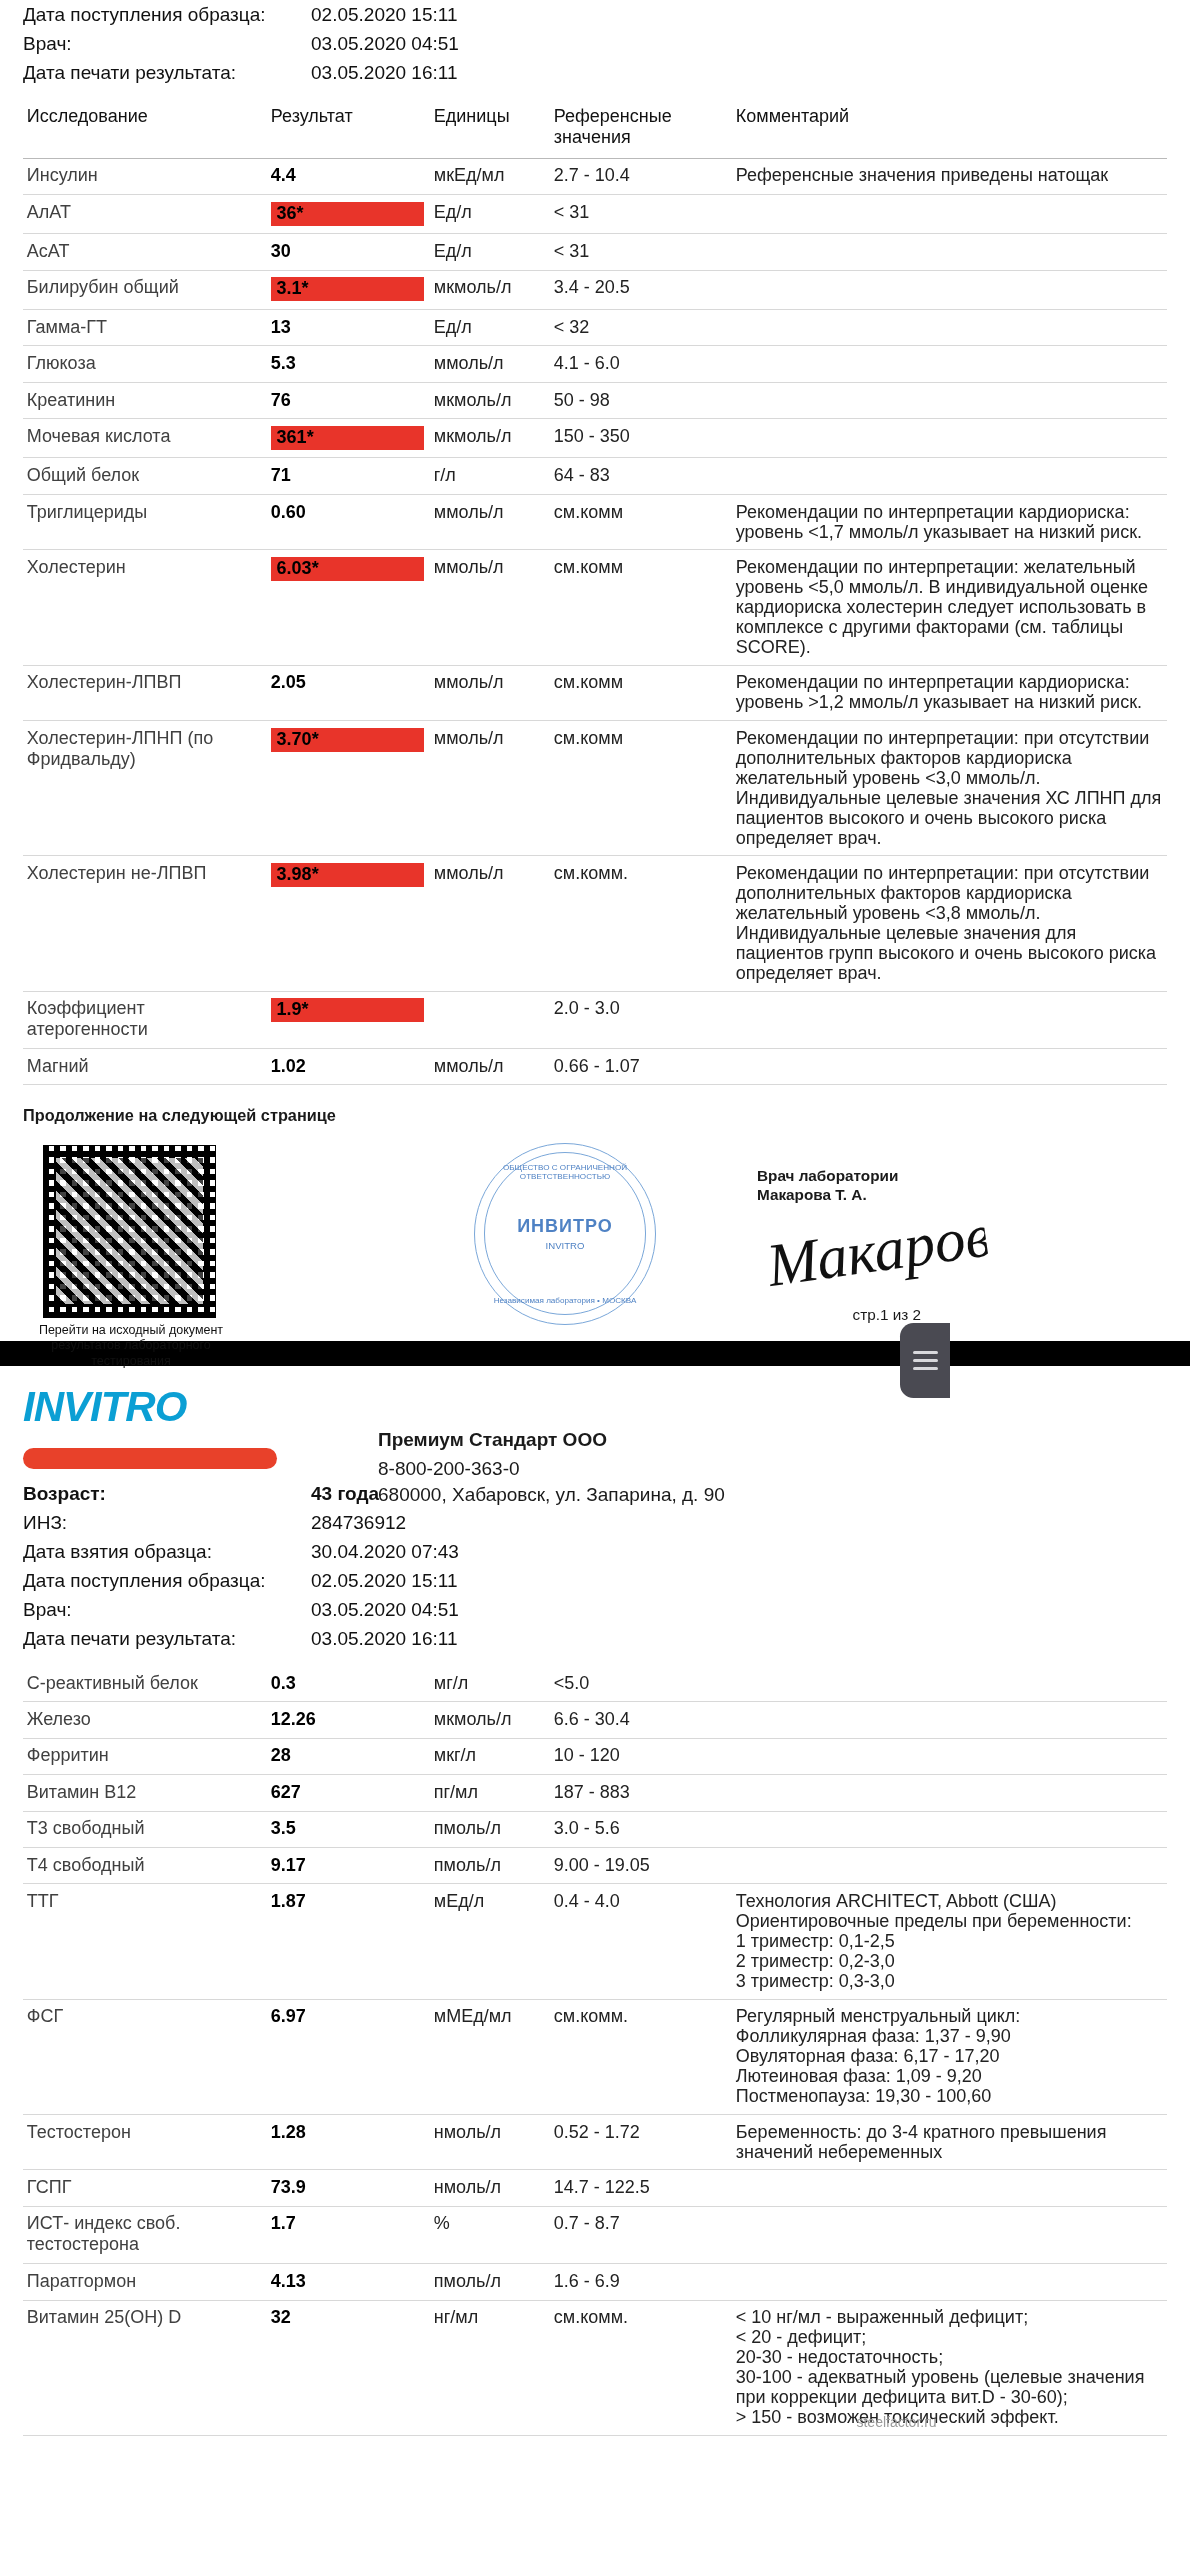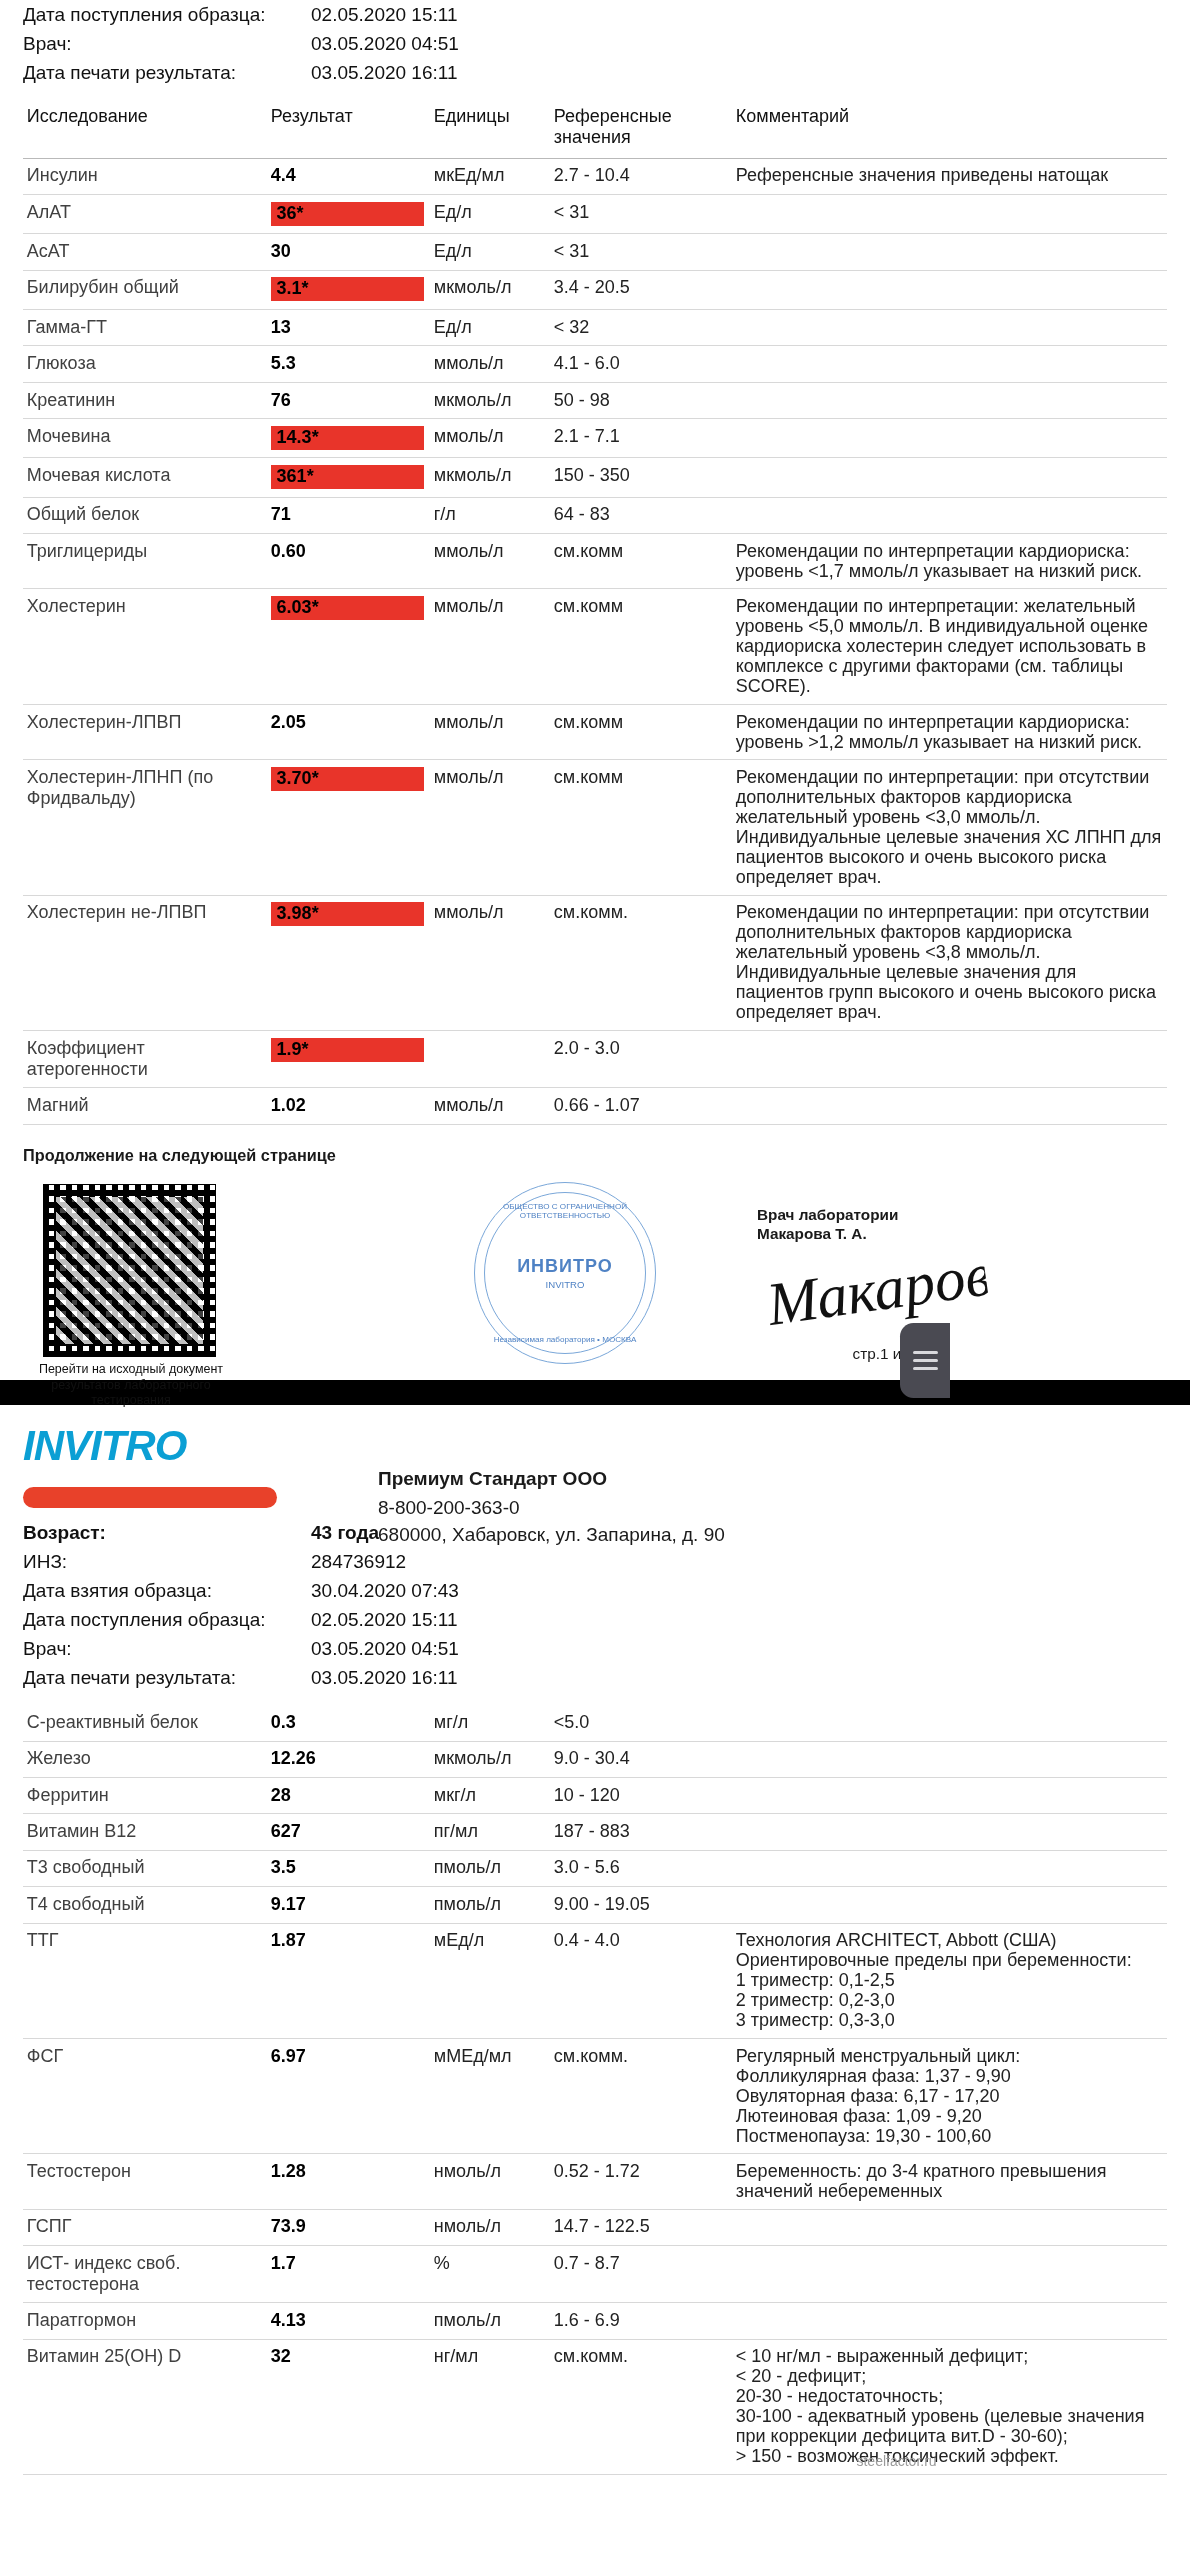--- a/index.html
+++ b/index.html
@@ -185,27 +185,20 @@
           <td class="c-comm" style="white-space: pre-line;"></td>
         </tr>
         <tr class="row">
           <td class="c-name">Креатинин</td>
           <td class="c-res">76</td>
           <td class="c-unit">мкмоль/л</td>
           <td class="c-ref">50 - 98</td>
           <td class="c-comm" style="white-space: pre-line;"></td>
         </tr>
         <tr class="row">
-          <td class="c-name">Мочевина</td>
-          <td class="c-res"><span class="flag">14.3*</span></td>
-          <td class="c-unit">ммоль/л</td>
-          <td class="c-ref">2.1 - 7.1</td>
-          <td class="c-comm" style="white-space: pre-line;"></td>
-        </tr>
-        <tr class="row">
           <td class="c-name">Мочевая кислота</td>
           <td class="c-res"><span class="flag">361*</span></td>
           <td class="c-unit">мкмоль/л</td>
           <td class="c-ref">150 - 350</td>
           <td class="c-comm" style="white-space: pre-line;"></td>
         </tr>
         <tr class="row">
           <td class="c-name">Общий белок</td>
           <td class="c-res">71</td>
           <td class="c-unit">г/л</td>
@@ -338,21 +331,21 @@
           <td class="c-name">С-реактивный белок</td>
           <td class="c-res">0.3</td>
           <td class="c-unit">мг/л</td>
           <td class="c-ref">&lt;5.0</td>
           <td class="c-comm" style="white-space: pre-line;"></td>
         </tr>
         <tr class="row">
           <td class="c-name">Железо</td>
           <td class="c-res">12.26</td>
           <td class="c-unit">мкмоль/л</td>
-          <td class="c-ref">9.0 - 30.4</td>
+          <td class="c-ref">6.6 - 30.4</td>
           <td class="c-comm" style="white-space: pre-line;"></td>
         </tr>
         <tr class="row">
           <td class="c-name">Ферритин</td>
           <td class="c-res">28</td>
           <td class="c-unit">мкг/л</td>
           <td class="c-ref">10 - 120</td>
           <td class="c-comm" style="white-space: pre-line;"></td>
         </tr>
         <tr class="row">

